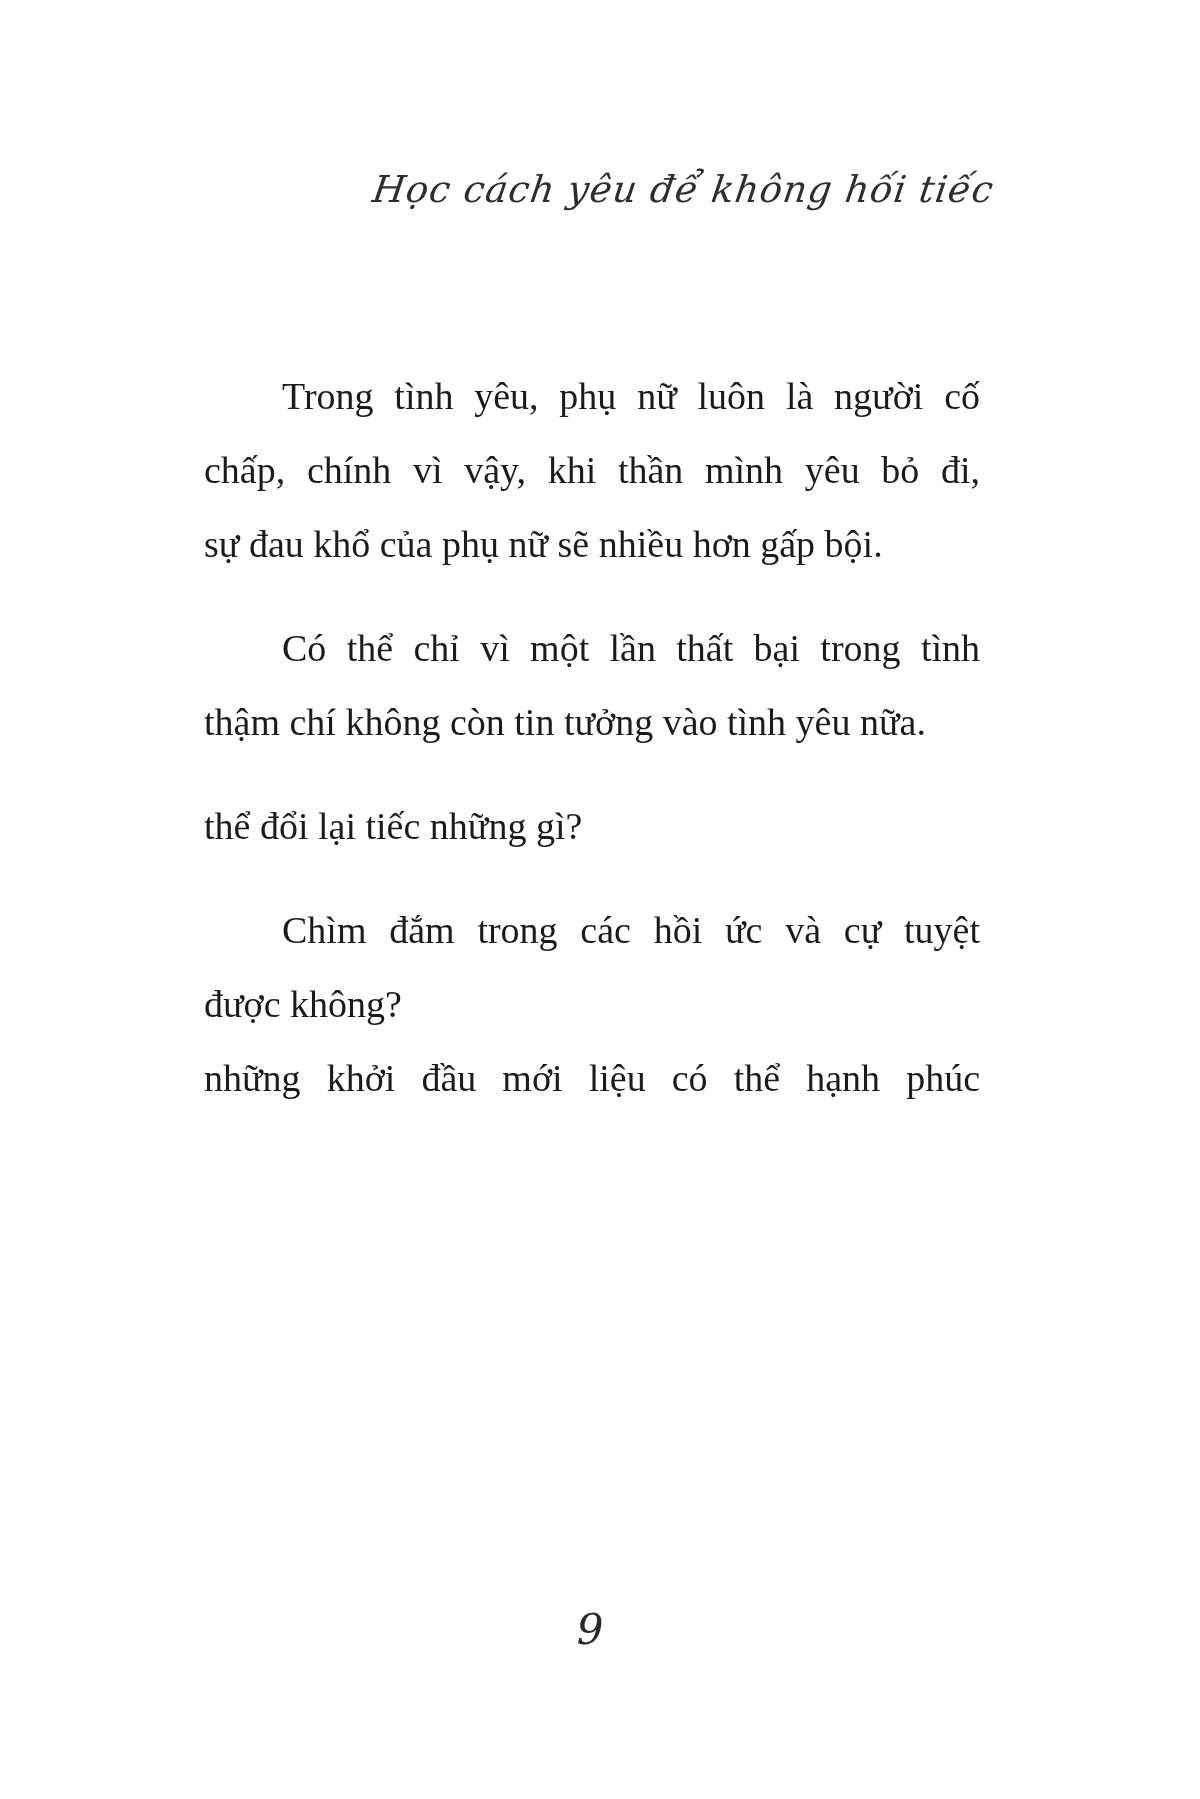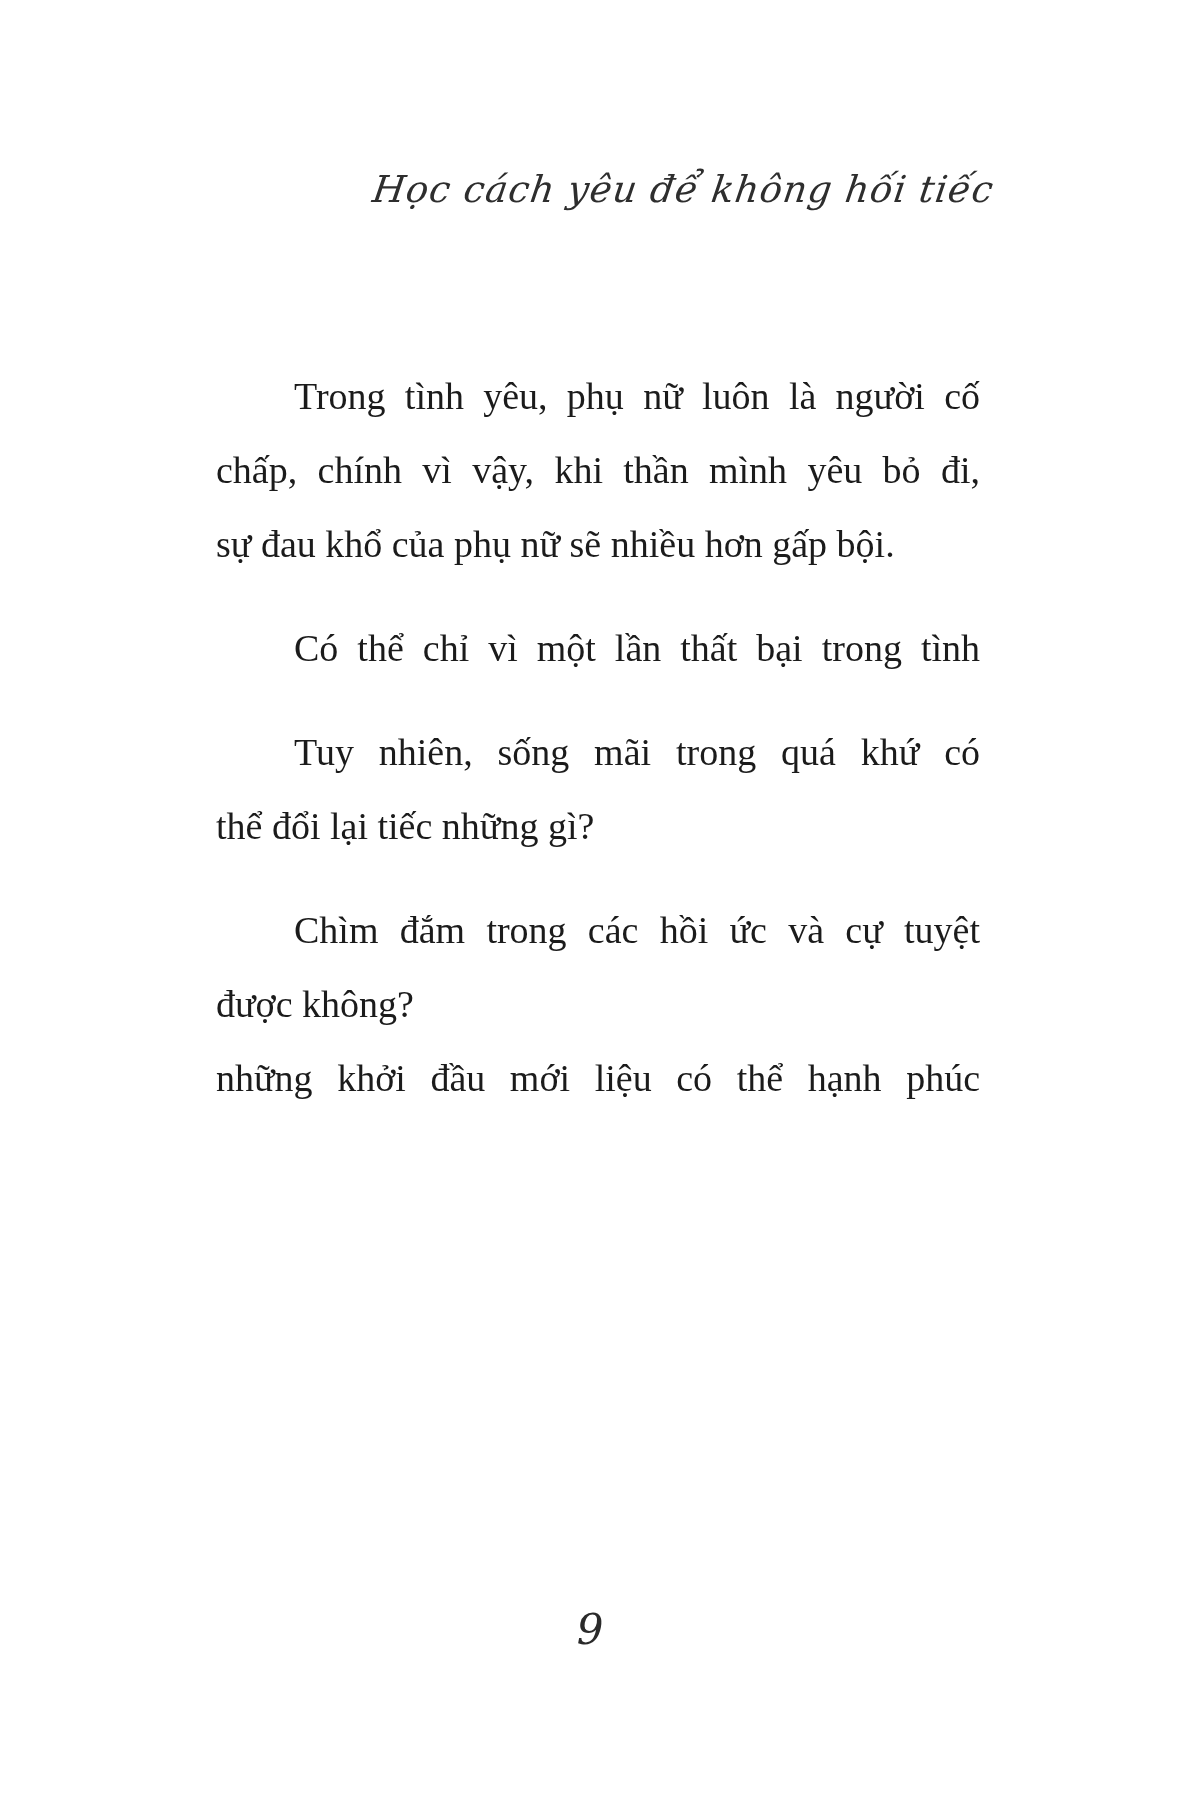--- a/index.html
+++ b/index.html
@@ -32,21 +32,21 @@
   .body-text {
     position: absolute;
     left: 200px;
     top: 359px;
     width: 780px;
     font-size: 38px;
     line-height: 74px;
     color: #1b1b1b;
   }
   .para {
-    margin: 0 0 30px 16px;
+    margin: 0 0 30px 4px;
   }
   .line {
     text-align: justify;
     text-align-last: justify;
     white-space: nowrap;
   }
   .line.first {
     text-indent: 78px;
   }
   .line.last {
@@ -72,23 +72,23 @@
   <div class="running-header">Học cách yêu để không hối tiếc</div>
 
   <div class="body-text">
       <div class="para">
         <div class="line first">Trong tình yêu, phụ nữ luôn là người cố</div>
         <div class="line">chấp, chính vì vậy, khi thần mình yêu bỏ đi,</div>
         <div class="line last">sự đau khổ của phụ nữ sẽ nhiều hơn gấp bội.</div>
       </div>
       <div class="para">
         <div class="line first">Có thể chỉ vì một lần thất bại trong tình</div>
+        <div class="line last">thậm chí không còn tin tưởng vào tình yêu nữa.</div>
       </div>
       <div class="para">
-        <div class="line first">Tuy nhiên, sống mãi trong quá khứ có</div>
         <div class="line last">thể đổi lại tiếc những gì?</div>
       </div>
       <div class="para">
         <div class="line first">Chìm đắm trong các hồi ức và cự tuyệt</div>
         <div class="line last">được không?</div>
         <div class="line">những khởi đầu mới liệu có thể hạnh phúc</div>
       </div>
     </div>
 
   <div class="page-number">9</div>

